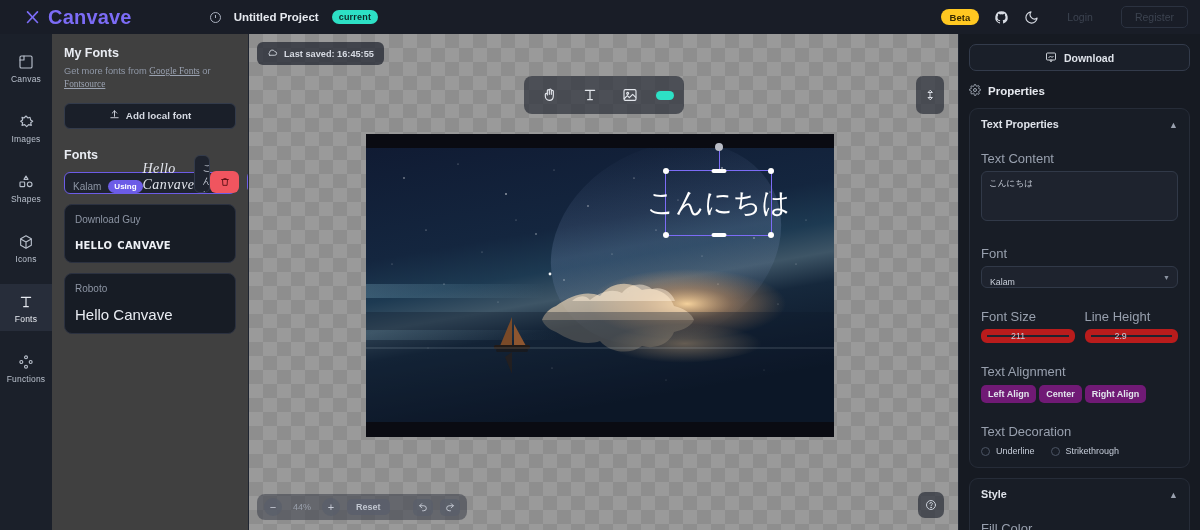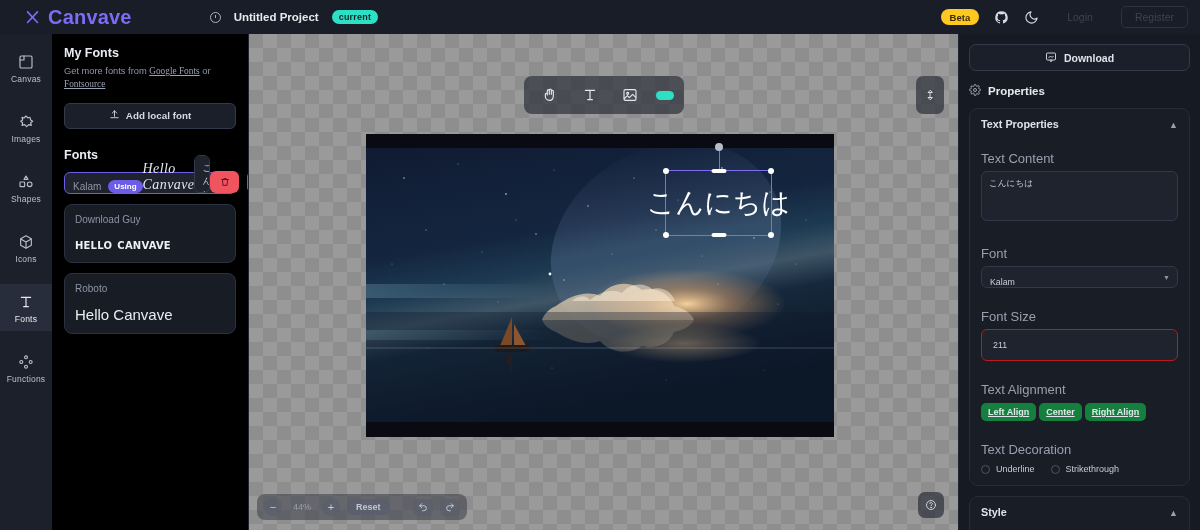--- a/index.html
+++ b/index.html
@@ -55,21 +55,21 @@
   .rail-item {
     width: 52px; padding: 9px 0 7px; display: flex; flex-direction: column;
     align-items: center; gap: 4px; color: #b9c0cc;
   }
   .rail-item.active { background: #272d3a; color: #e8ebf1; }
   .rail-label { font-size: 8.5px; letter-spacing: .2px; }
   .rail-ico { height: 17px; display: flex; align-items: center; }
 
   
   .panel {
-    width: 197px; min-width: 197px; background: #000000;
+    width: 197px; min-width: 197px; background: #404040;
     padding: 12px 12px 0; overflow: hidden;
     border-right: 1px solid #1f2531;
   }
   .panel-title { color: #e9ecf2; font-size: 12.5px; font-weight: 700; }
   .panel-sub { color: #8f97a6; font-size: 9.3px; line-height: 1.45; margin-top: 5px; }
   .panel-sub a { color: #9aa2b1; text-decoration: underline; font-family: Liberation Serif, serif; }
   .addlocal {
     margin-top: 11px; height: 26px; width: 100%;
     border: 1px solid #333b4b; border-radius: 6px; background: #1a1f29;
     color: #d5d9e2; font-size: 9.8px; font-weight: 600;
@@ -201,26 +201,26 @@
   .sel-wrap { position: relative; margin-top: 5px; }
   .sel {
     width: 100%; height: 22px; background: #1e232e; border: 1px solid #313948;
     border-radius: 6px; color: #c9cfda; font-size: 8.8px; padding: 0 20px 0 8px;
     display: flex; align-items: flex-end;
   }
   .sel-arrow { position: absolute; right: 8px; top: 8px; color: #8a92a0; font-size: 7px; }
   .row2 { display: flex; gap: 10px; }
   .col { flex: 1; }
   .inp {
-    width: 100%; height: 32px; margin-top: 5px; background: #1e232e;
-    border: 1px solid #b91c1c; border-radius: 6px; color: #c9cfda;
-    font-size: 8.8px; padding: 0 11px; display: flex; align-items: center;
+    width: 100%; height: 14px; margin-top: 5px; background: #1e232e;
+    border: 6px solid #b91c1c; border-radius: 6px; color: #c9cfda;
+    font-size: 8.8px; padding: 0 24px; display: flex; align-items: center;
   }
   .aligns { display: flex; gap: 3px; margin-top: 6px; }
-  .align-btn { color: #e2e6ed; font-size: 9px; font-weight: 700; padding: 4px 7px; border-radius: 5px; background: #15803d; text-decoration: underline; }
+  .align-btn { color: #e2e6ed; font-size: 9px; font-weight: 700; padding: 4px 7px; border-radius: 5px; background: #701a75; }
   .decos { display: flex; gap: 16px; margin-top: 7px; align-items: center; }
   .deco { display: flex; align-items: center; gap: 6px; color: #c5ccd8; font-size: 9px; }
   .radio { width: 9px; height: 9px; border-radius: 50%; border: 1.3px solid #4c5costs; border: 1.3px solid #4c5565; }
   .sw-grid { display: grid; grid-template-columns: repeat(9, 1fr); gap: 5px; margin-top: 7px; }
   .sw { height: 17px; border-radius: 5px; }
   .colorbar { margin-top: 8px; height: 18px; border-radius: 3px; border: 1px solid #6d737e; background: #fff; }
 </style>
 </head>
 <body>
 
@@ -354,20 +354,28 @@
       </div>
 
       <div class="font-card">
         <div class="fc-name">Roboto</div>
         <div class="fc-prev-roboto">Hello Canvave</div>
       </div>
     </div>
 
     <div class="stage">
 
+      <div class="saved-chip">
+        <span>
+          <svg width="11" height="11" viewBox="0 0 24 24" fill="none" stroke="#d7dbe3" stroke-width="1.9" stroke-linecap="round" stroke-linejoin="round">
+            <path d="M6 18h11a4 4 0 000-8 6 6 0 00-11.4 2A3.5 3.5 0 006 18z"></path>
+          </svg>
+        </span>
+        <span>Last saved: 16:45:55</span>
+      </div>
 
       <div class="tools">
         <div class="tool">
           <svg width="16" height="16" viewBox="0 0 24 24" fill="none" stroke="currentColor" stroke-width="1.7" stroke-linecap="round" stroke-linejoin="round">
             <path d="M8 12V5.5a1.5 1.5 0 013 0V11m0-.5V4.5a1.5 1.5 0 013 0V11m0-.5V6.5a1.5 1.5 0 013 0V13c0 4-2.5 7-6 7s-6-2.5-6-6v-3a1.5 1.5 0 013 0"></path>
           </svg>
         </div>
         <div class="tool">
           <svg width="16" height="16" viewBox="0 0 24 24" fill="none" stroke="currentColor" stroke-width="1.8" stroke-linecap="round">
             <path d="M5 5h14M12 5v14M8.5 19h7"></path>
@@ -554,20 +562,24 @@
         <div class="sel-wrap">
           <div class="sel">Kalam</div>
           <span class="sel-arrow">▼</span>
         </div>
 
         <div class="row2">
           <div class="col">
             <div class="lbl">Font Size</div>
             <div class="inp">211</div>
           </div>
+          <div class="col">
+            <div class="lbl">Line Height</div>
+            <div class="inp">2.9</div>
+          </div>
         </div>
 
         <div class="lbl">Text Alignment</div>
         <div class="aligns">
           <div class="align-btn">Left Align</div>
           <div class="align-btn">Center</div>
           <div class="align-btn">Right Align</div>
         </div>
 
         <div class="lbl">Text Decoration</div>

